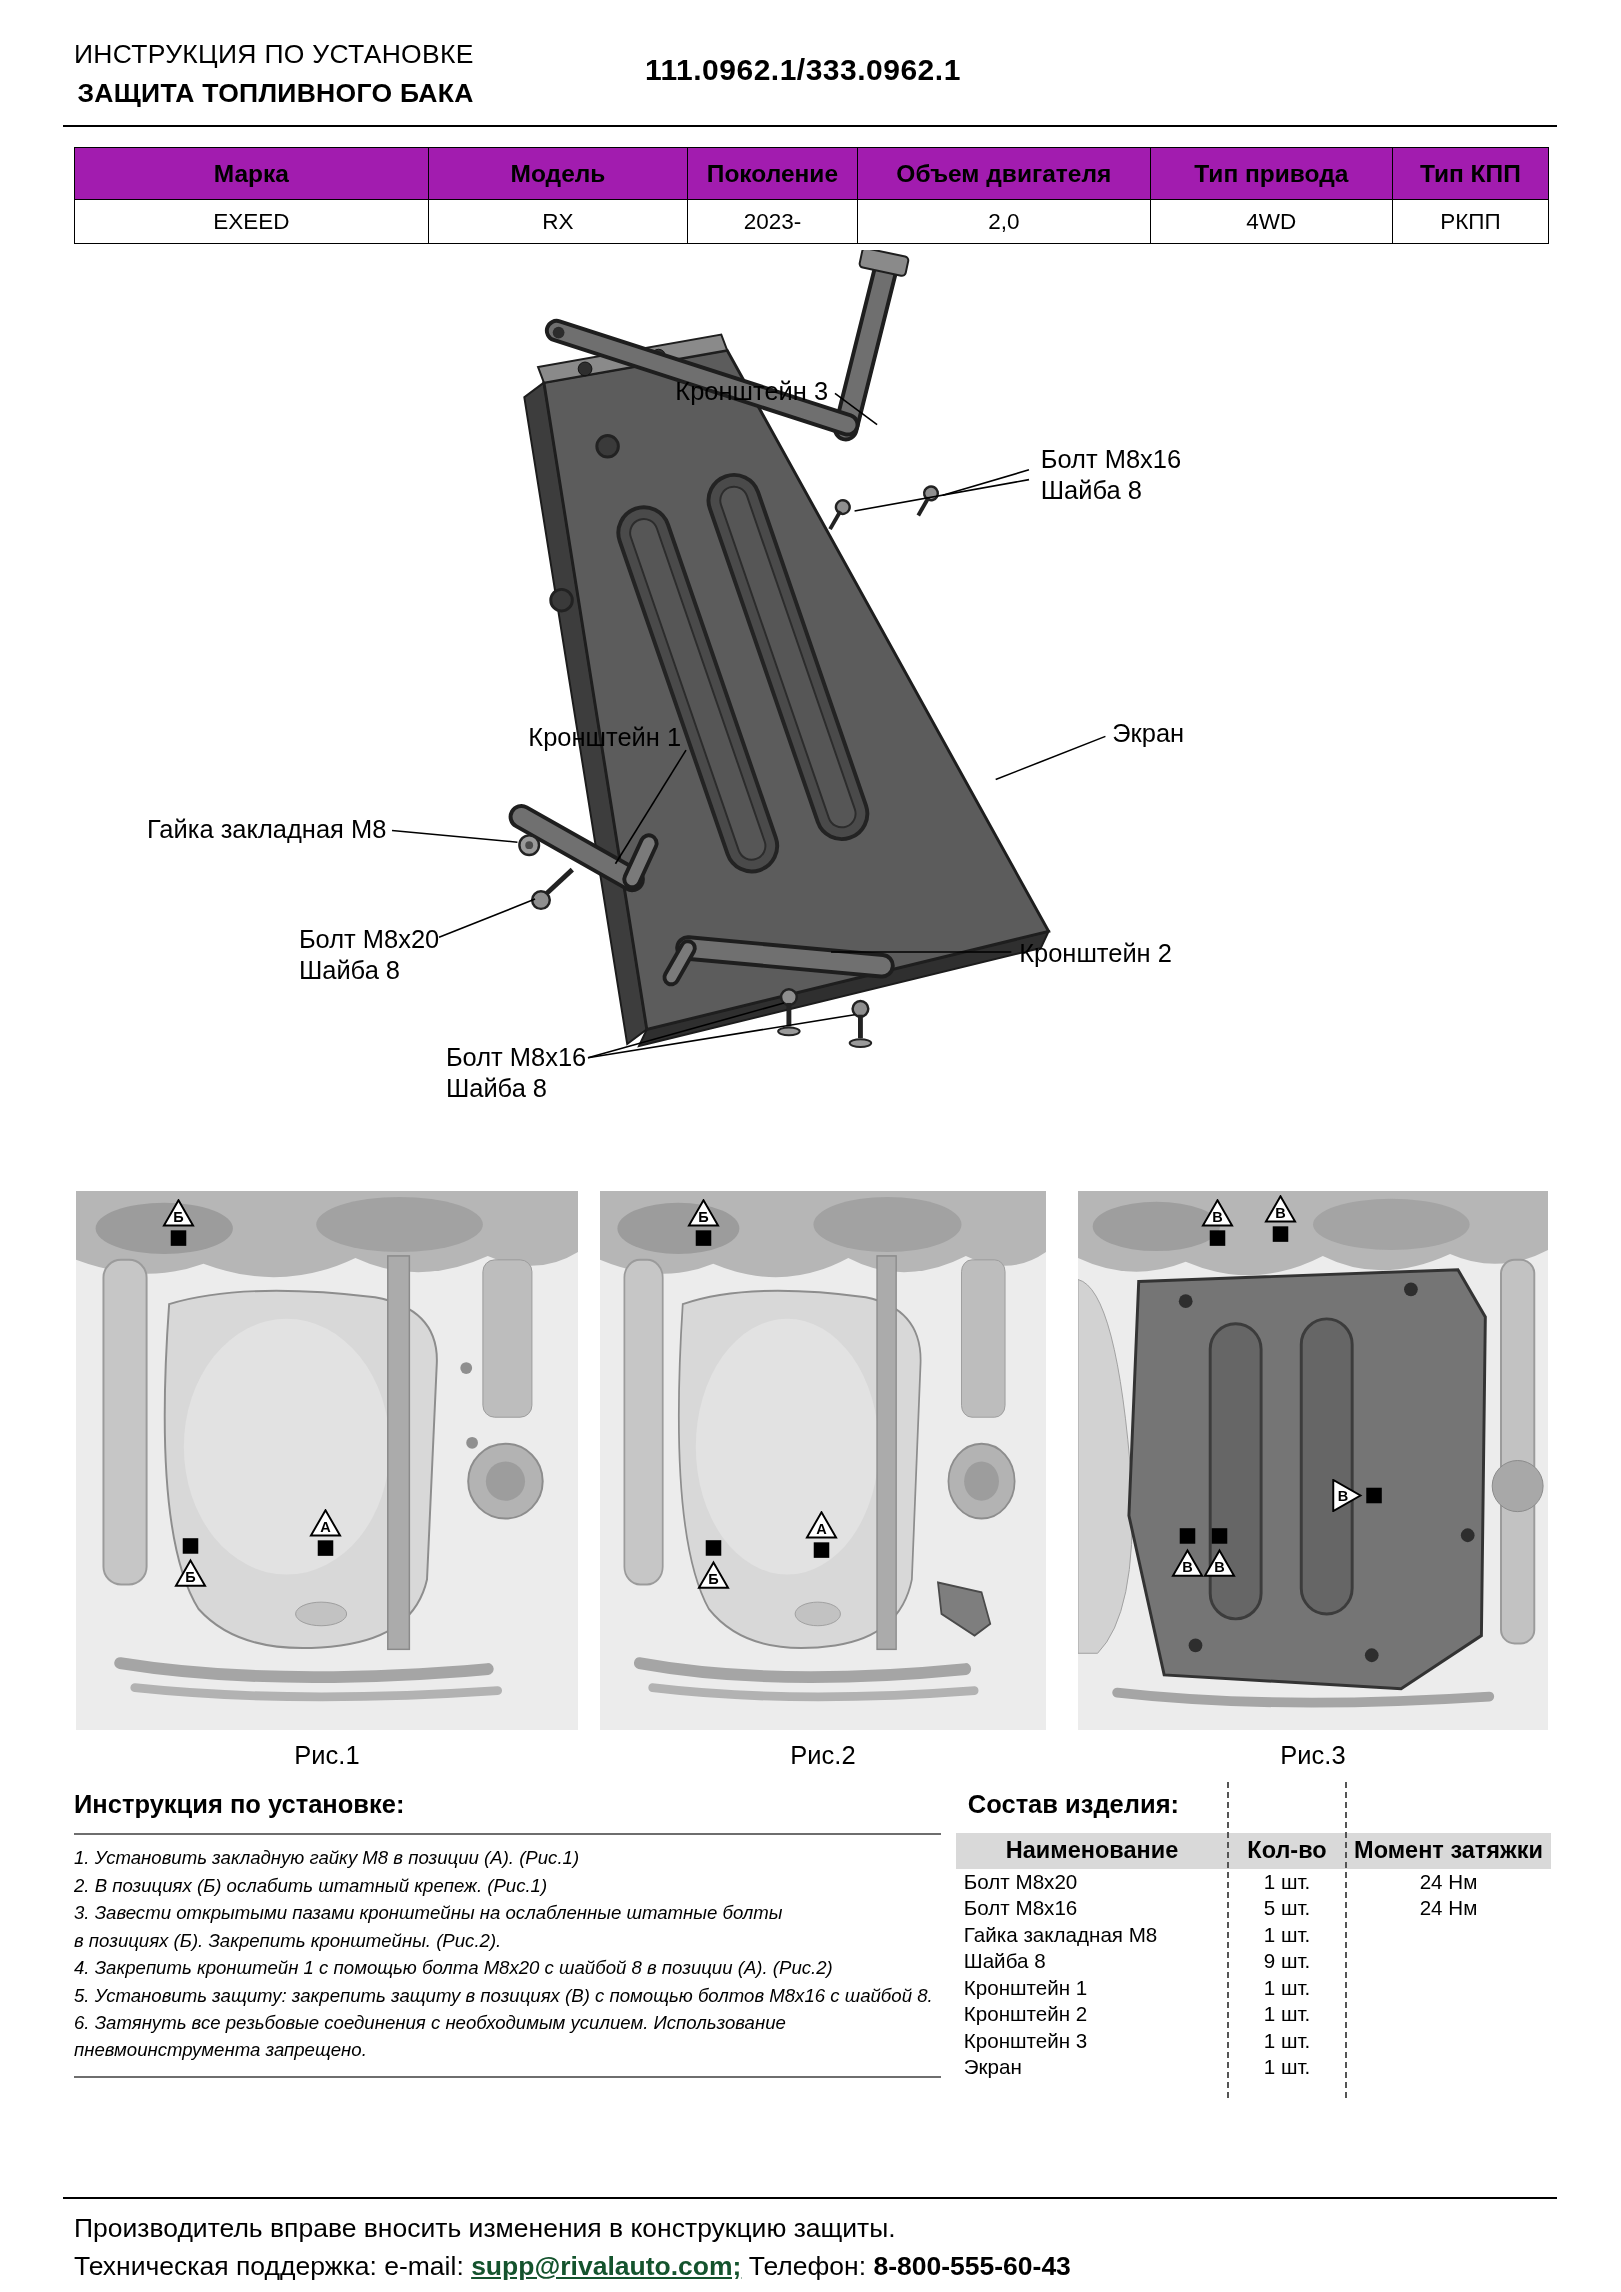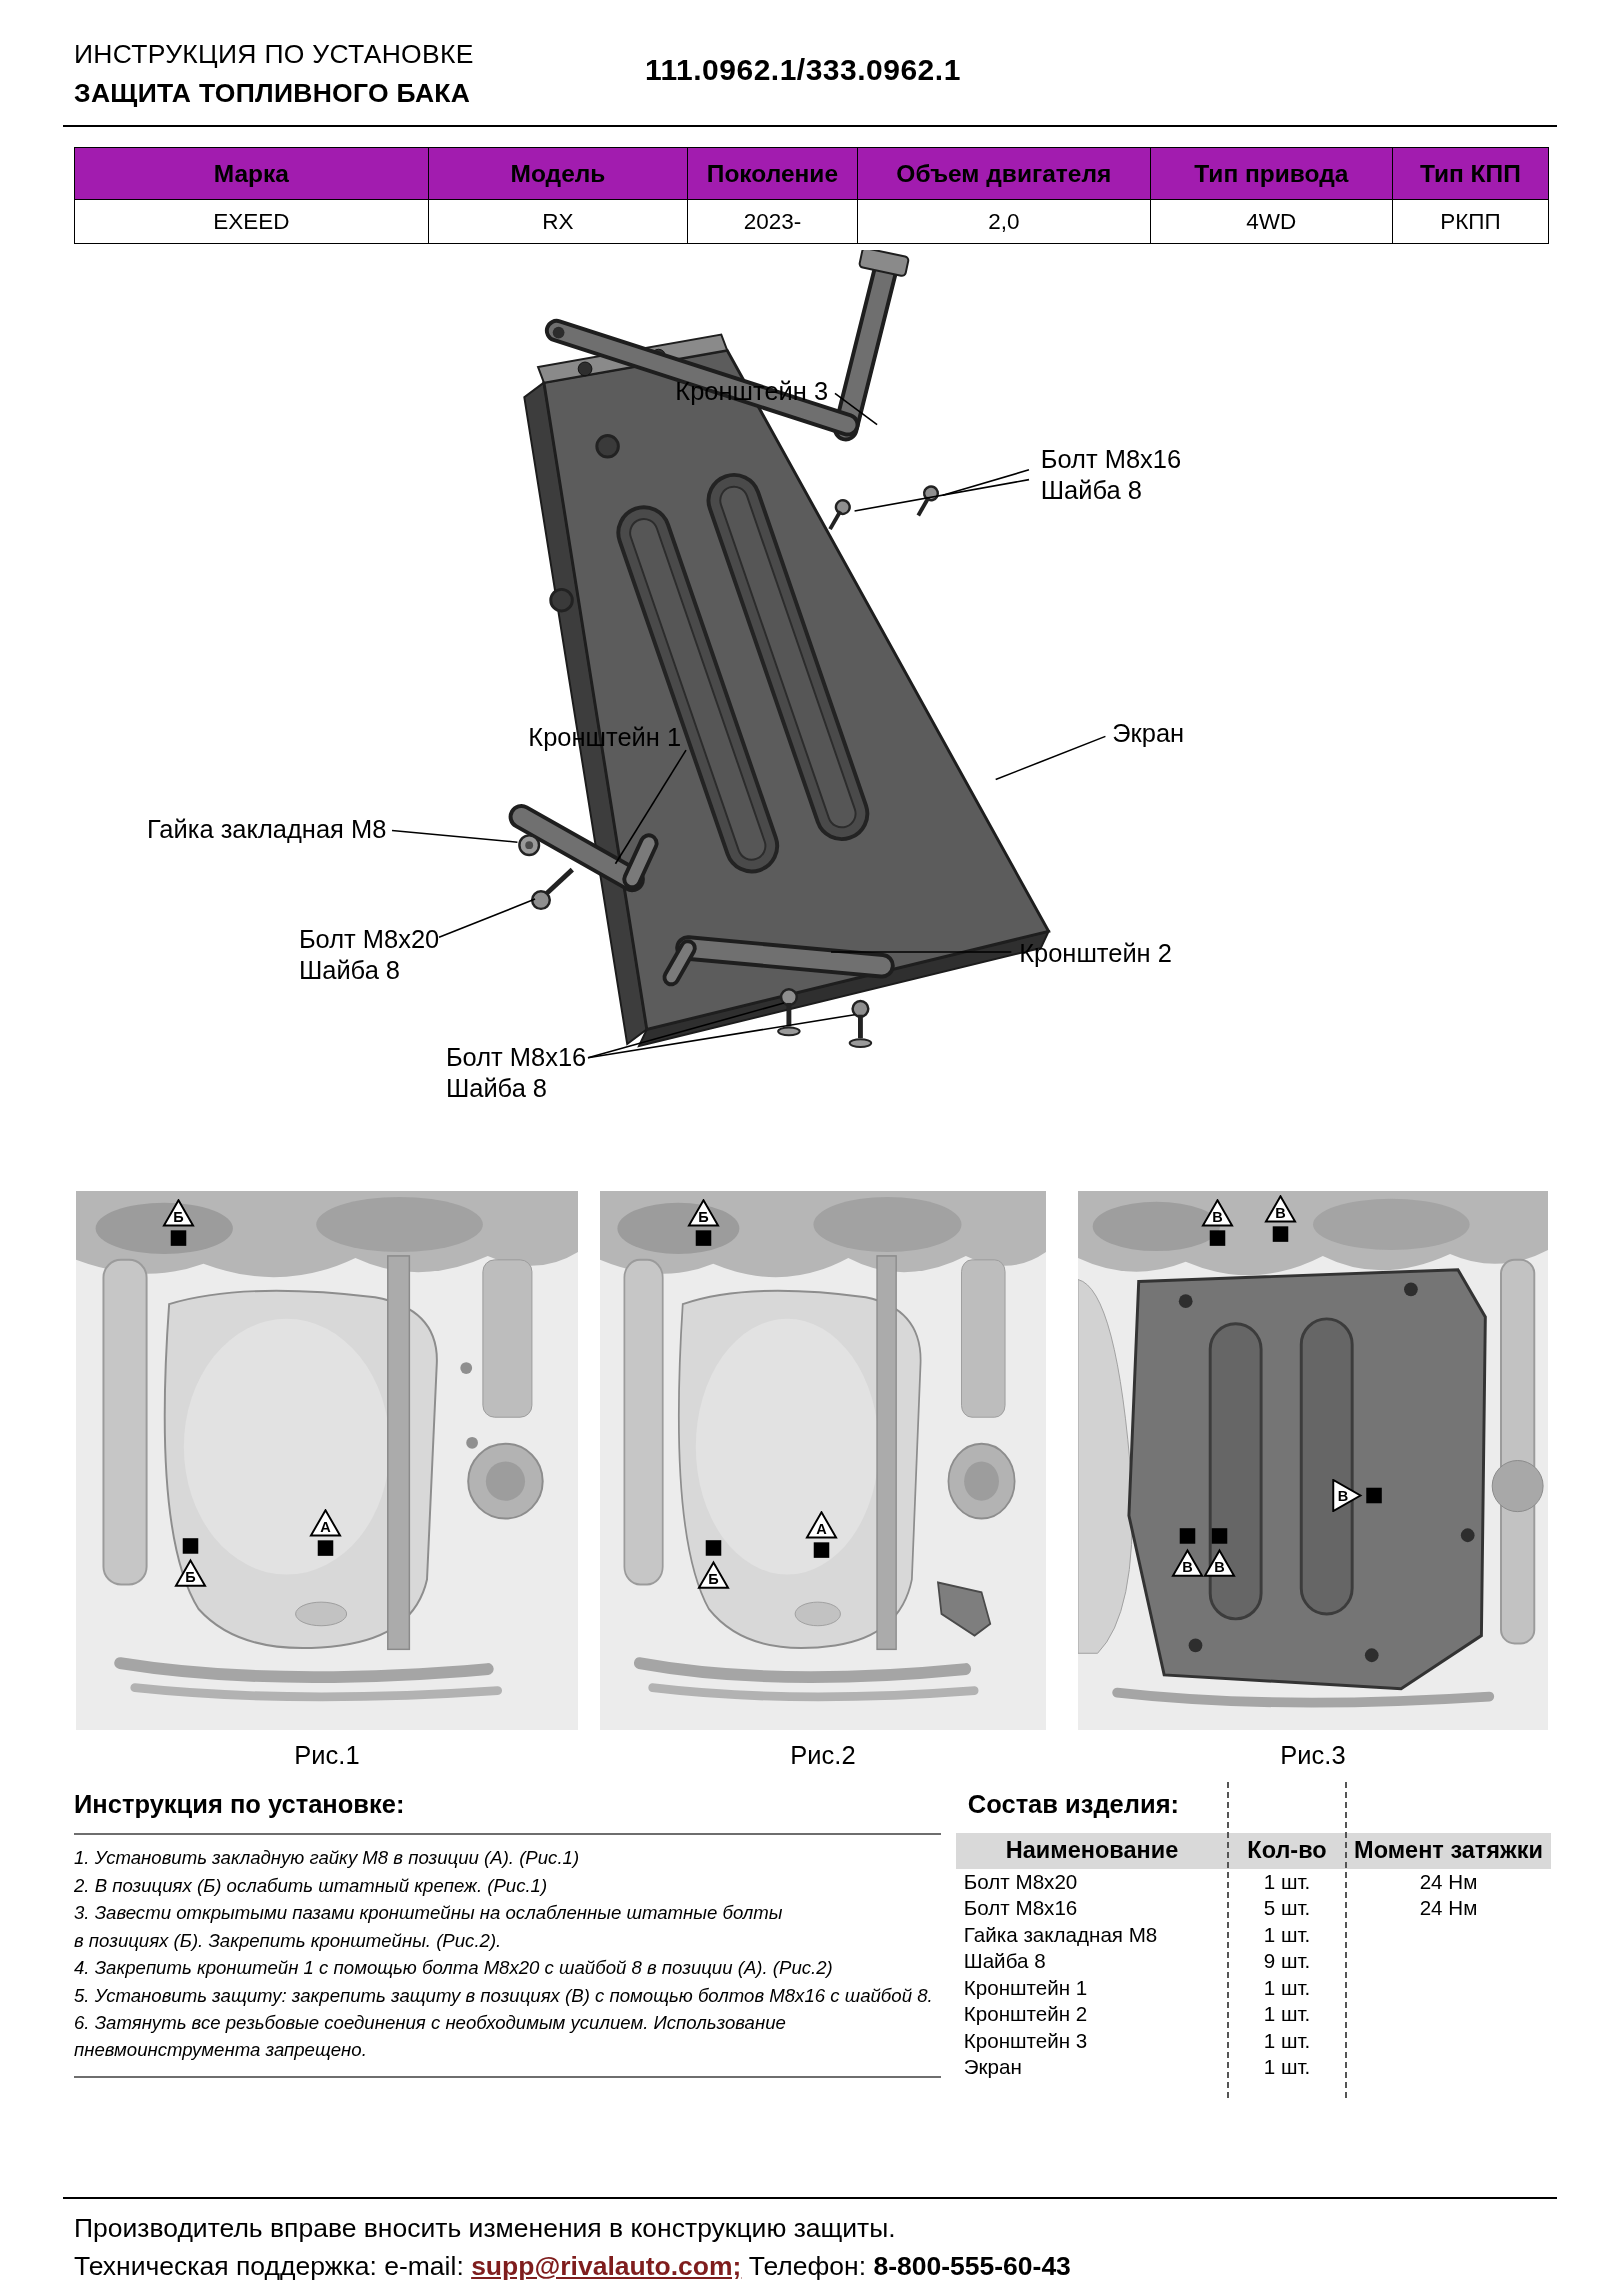--- a/index.html
+++ b/index.html
@@ -5,21 +5,21 @@
   * { box-sizing: border-box; }
   html, body { margin: 0; padding: 0; }
   body {
     width: 1621px; height: 2293px; position: relative;
     background: #ffffff; color: #000;
     font-family: "Liberation Sans", sans-serif;
     overflow: hidden;
   }
 
   
-  .doc-title { position: absolute; left: 74px; top: 39px; }
+  .doc-title { position: absolute; left: 74px; top: 39px; text-align: right; }
   .doc-title .t1 { font-size: 26.5px; letter-spacing: 0.3px; }
   .doc-title .t2 { font-size: 26.5px; font-weight: bold; margin-top: 7.8px; letter-spacing: 0.3px; }
   .part-number { position: absolute; left: 645px; top: 53px; font-size: 30px; font-weight: bold; letter-spacing: 0.5px; }
 
   .rule { position: absolute; left: 63px; width: 1494px; height: 2px; background: #000; }
   #rule-top { top: 125px; }
   #rule-bottom { top: 2197px; }
 
   
   .spec-table { position: absolute; left: 74px; top: 147px; width: 1475px; border-collapse: collapse; table-layout: fixed; }
@@ -61,21 +61,21 @@
   .parts-table td { font-size: 20.6px; height: 26.5px; }
   .parts-table td.name { text-align: left; padding-left: 7.8px; }
   .parts-table td.qty, .parts-table td.torque { text-align: center; }
   .dash-v { position: absolute; top: 1782px; height: 316px; width: 0; border-left: 2px dashed #555; }
   #dash1 { left: 1227px; }
   #dash2 { left: 1345px; }
 
   
   .footer-line1 { position: absolute; left: 74px; top: 2213px; font-size: 26.5px; }
   .footer-line2 { position: absolute; left: 74px; top: 2251px; font-size: 26.5px; }
-  .footer-line2 a { color: #7f1d1d; font-weight: bold; text-decoration: underline; }
+  .footer-line2 a { color: #14532d; font-weight: bold; text-decoration: underline; }
   .footer-line2 .phone { font-weight: bold; }
 </style>
 </head>
 <body>
 
 <div class="doc-title">
   <div class="t1">ИНСТРУКЦИЯ ПО УСТАНОВКЕ</div>
   <div class="t2">ЗАЩИТА ТОПЛИВНОГО БАКА</div>
 </div>
 <div class="part-number">111.0962.1/333.0962.1</div>

